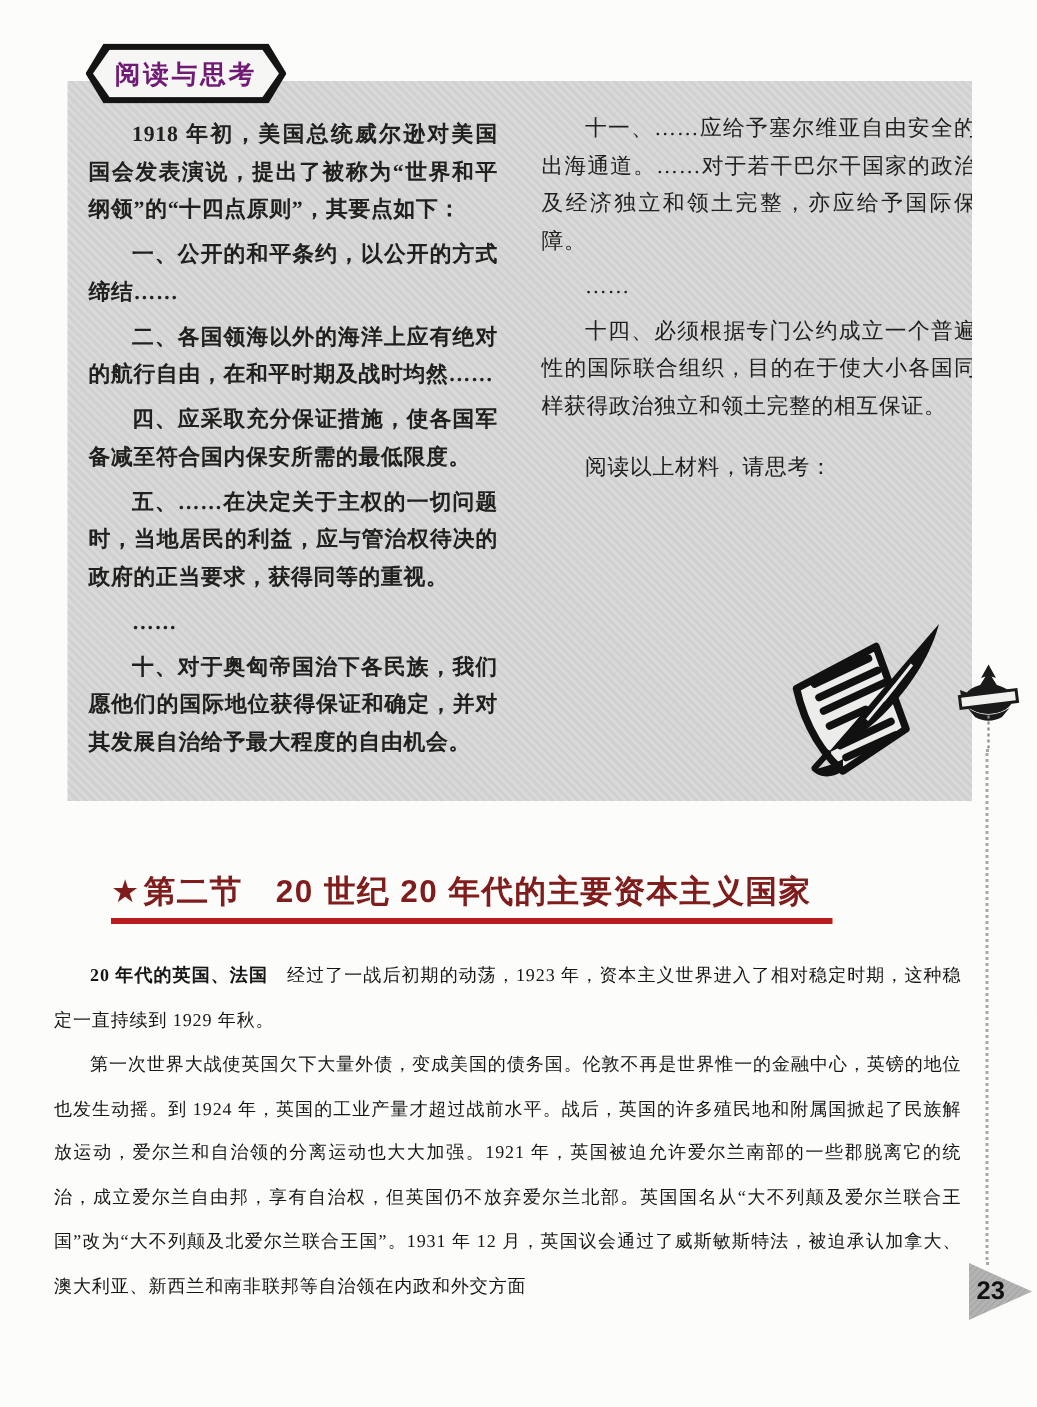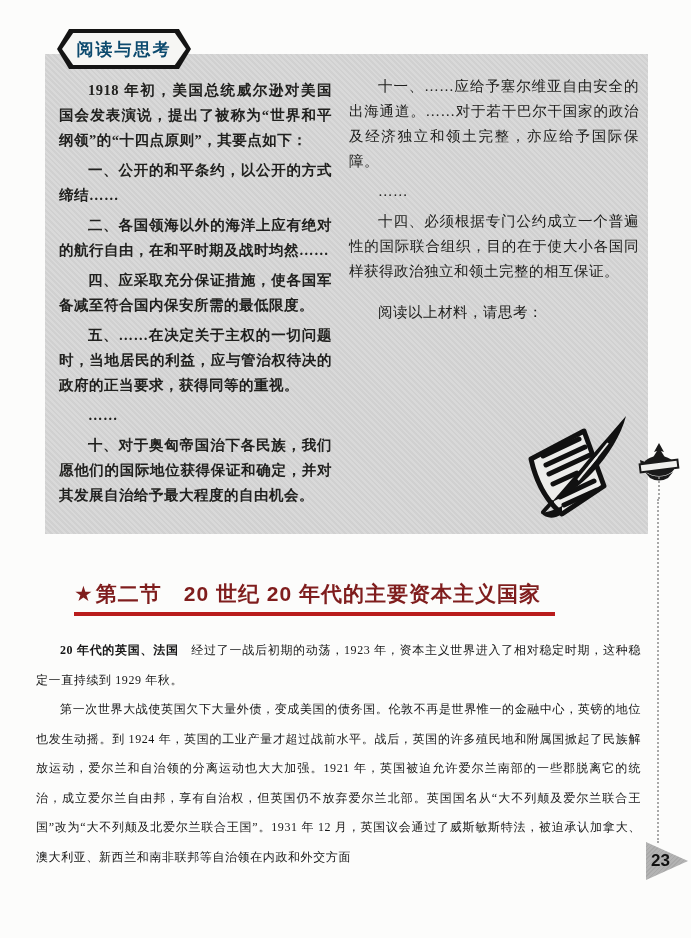--- a/index.html
+++ b/index.html
@@ -31,31 +31,31 @@
     z-index:3;
   }
   .tag-badge-inner {
     position:absolute; left:5px; top:4px; right:5px; bottom:4px;
     background:#f6f6f4;
     clip-path:polygon(9% 0%, 91% 0%, 100% 50%, 91% 100%, 9% 100%, 0% 50%);
     display:flex; align-items:center; justify-content:center;
   }
   .tag-badge-inner span {
     font-family:"Liberation Sans","DejaVu Sans",sans-serif;
-    font-weight:bold; font-size:17px; letter-spacing:2px; color:#0c4a6e;
+    font-weight:bold; font-size:17px; letter-spacing:2px; color:#701a75;
   }
 
   
   .col {
     position:absolute; top:24px;
     font-size:14.5px; line-height:25px;
     text-align:justify; letter-spacing:0.5px; color:#20201e;
   }
   .col-left  { left:14px;  width:273px;font-weight:bold; }
-  .col-right { left:304px; width:290px; top:20px; }
+  .col-right { left:316px; width:290px; top:20px; }
   .col p { text-indent:2em; margin-bottom:5px; }
   .col p.spaced { margin-top:16px; }
 
   
   .quill-art { position:absolute; left:455px; top:356px; width:132px; height:118px; }
 
   
   .edge-emblem { position:absolute; left:637px; top:441px; width:44px; height:58px; }
   .edge-line {
     position:absolute; left:657px; top:499px; height:344px; width:0;

